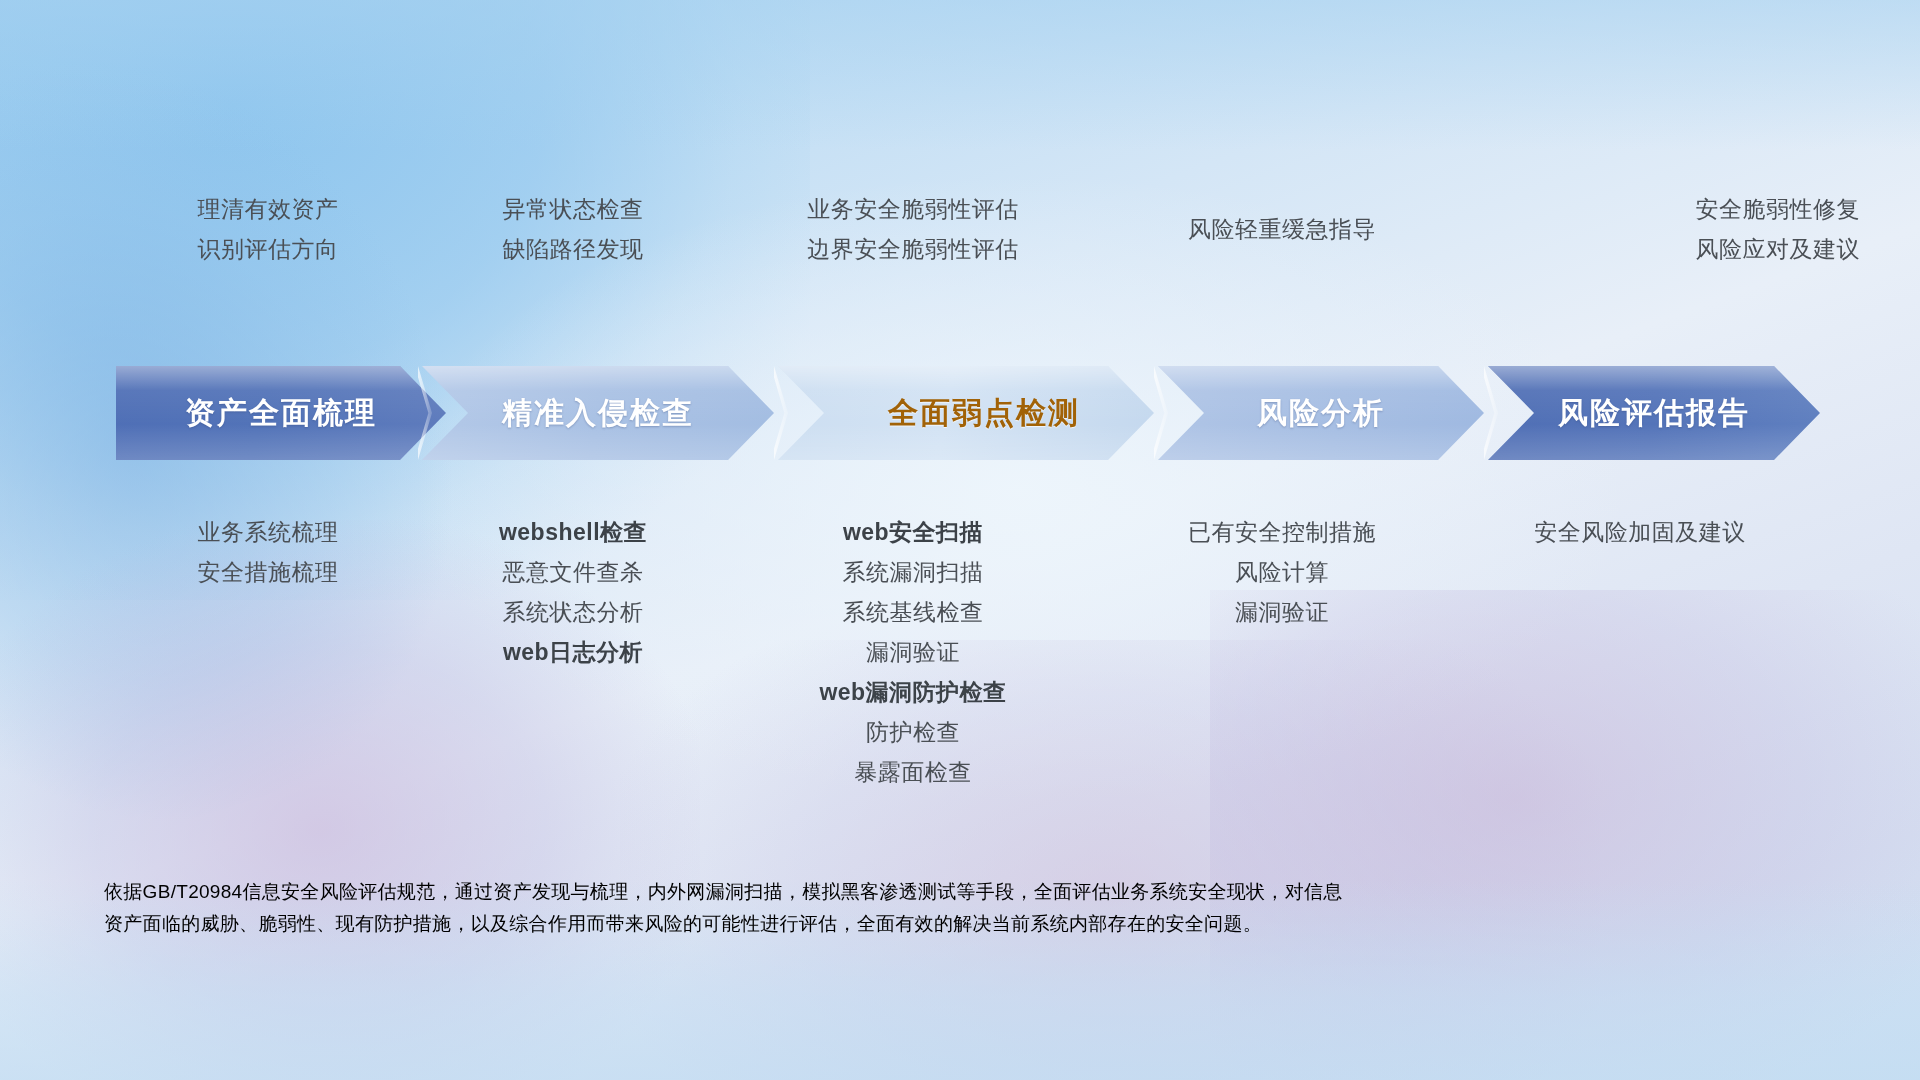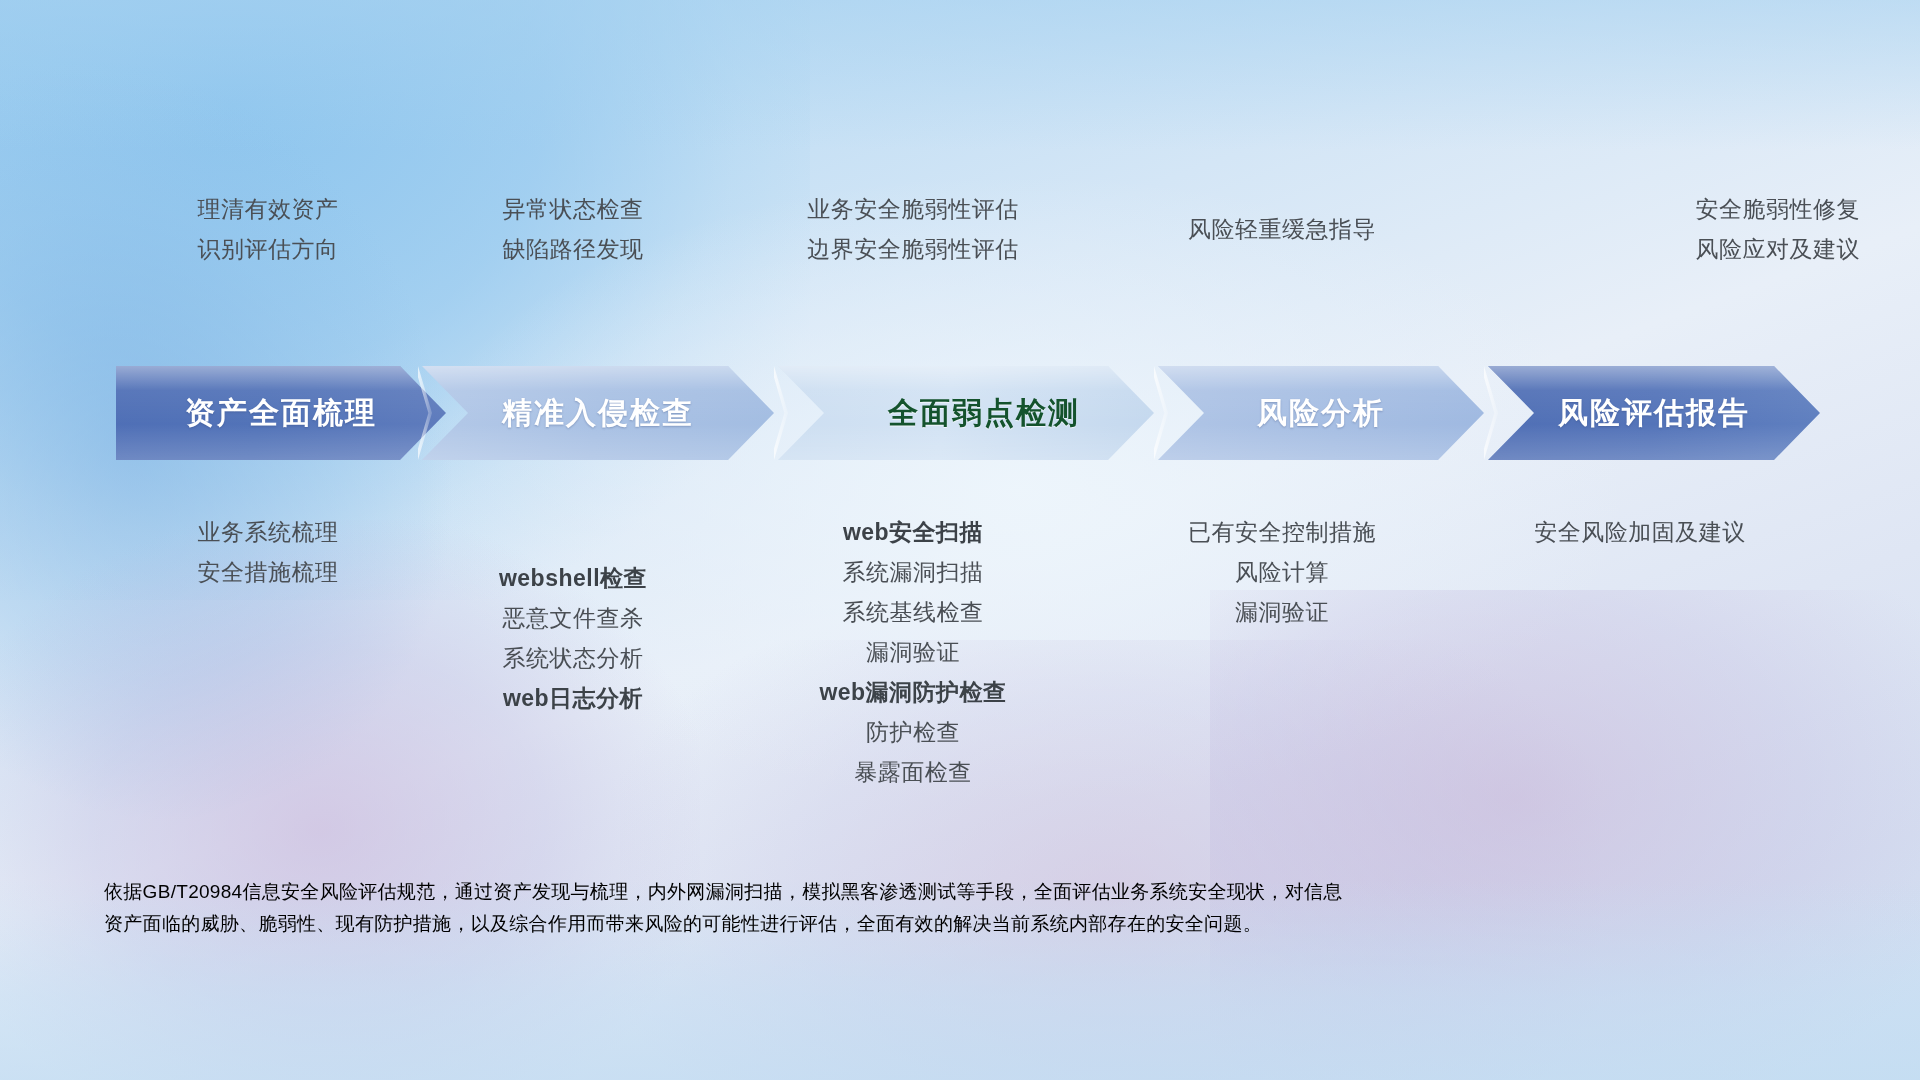--- a/index.html
+++ b/index.html
@@ -87,21 +87,21 @@
   .c2 .shape{ background:linear-gradient(100deg,#b4c9e8 0%, #a9c1e4 50%, #a3bde2 100%); }
   .c3 .shape{ background:linear-gradient(100deg,#ccdef1 0%, #d3e3f4 45%, #c4d8ee 100%); }
   .c4 .shape{ background:linear-gradient(100deg,#b0c5e6 0%, #a6bee3 55%, #9fb9e1 100%); }
   .c5 .shape{ background:linear-gradient(100deg,#506fb5 0%, #5474b9 50%, #6080c0 100%); }
 
   .c1 .edge, .c2 .edge, .c3 .edge, .c4 .edge, .c5 .edge{
     background:linear-gradient(180deg, rgba(255,255,255,0.42) 0%, rgba(255,255,255,0.06) 26%, rgba(255,255,255,0) 62%, rgba(255,255,255,0.18) 100%);
   }
 
   .c1 .cap,.c2 .cap,.c4 .cap,.c5 .cap{ color:#ffffff; text-shadow:0 1px 2px rgba(40,60,110,0.30); }
-  .c3 .cap{ color:#14532d; text-shadow:0 1px 1px rgba(255,255,255,0.75);margin-left:36px; }
+  .c3 .cap{ color:#a16207; text-shadow:0 1px 1px rgba(255,255,255,0.75);margin-left:36px; }
 
   
   .gap {
     position:absolute; top:0; height:94px; width:14px; z-index:4;
     background:linear-gradient(90deg, rgba(255,255,255,0.70), rgba(255,255,255,0.18));
     clip-path:polygon(0 0, 100% 50%, 0 100%, 0 88%, 74% 50%, 0 12%);
   }
 
   
   #footer { position:absolute; left:104px; top:876px; width:1560px; z-index:2; }
@@ -186,21 +186,21 @@
       <span class="cap">风险评估报告</span>
     </div>
 
   </div>
 
   <div class="col-body" style="left:18px; top:512px; width:500px;">
     <div class="line">业务系统梳理</div>
     <div class="line">安全措施梳理</div>
   </div>
 
-  <div class="col-body" style="left:323px; top:512px; width:500px;margin-top:46px;">
+  <div class="col-body" style="left:323px; top:512px; width:500px;">
     <div class="line strong">webshell检查</div>
     <div class="line">恶意文件查杀</div>
     <div class="line">系统状态分析</div>
     <div class="line strong">web日志分析</div>
   </div>
 
   <div class="col-body" style="left:693px; top:512px; width:440px;">
     <div class="line strong">web安全扫描</div>
     <div class="line">系统漏洞扫描</div>
     <div class="line">系统基线检查</div>

